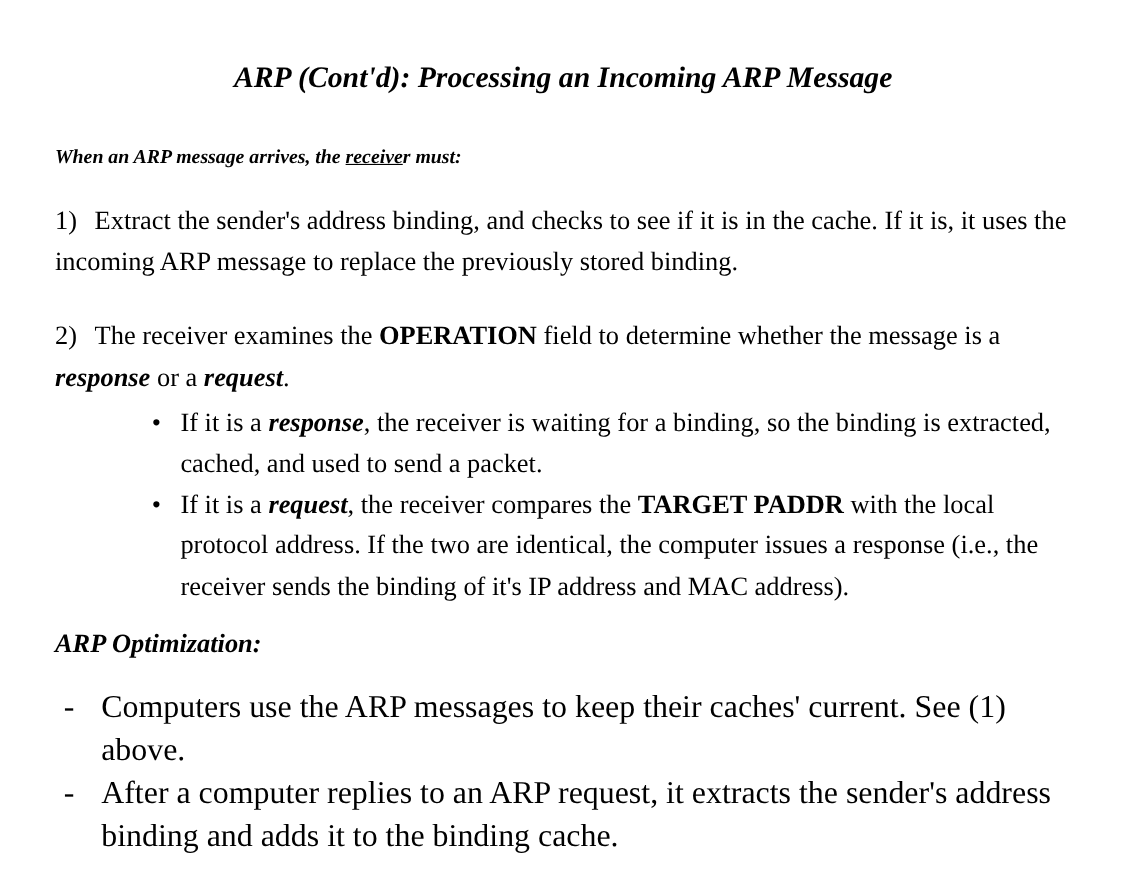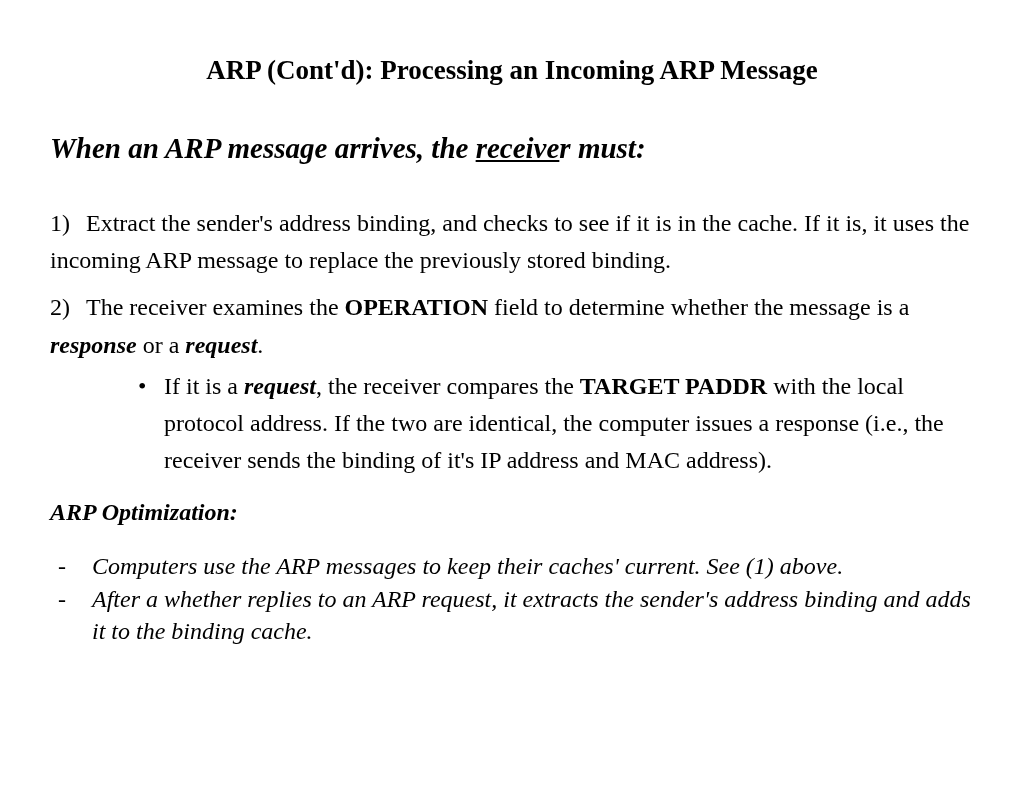--- a/index.html
+++ b/index.html
@@ -13,34 +13,35 @@
       background: #ffffff;
       font-family: "Times New Roman", Times, serif;
       color: #000000;
       padding: 55px 50px 40px 50px;
     }
     .title {
       font-size: 27px;
       font-weight: bold;
       text-align: center;
       margin-bottom: 46px;
+      font-style: italic;
     }
     .intro {
-      font-size: 29px;
+      font-size: 18px;
       font-style: italic;
       font-weight: bold;
-      margin-bottom: 40px;
+      margin-bottom: 30px;
     }
     .intro .underline {
       text-decoration: underline;
     }
     .para {
       font-size: 24px;
       line-height: 1.55;
-      margin-bottom: 10px;
+      margin-bottom: 31px;
     }
     .para .num {
       display: inline-block;
       width: 36px;
     }
     .para2 {
       font-size: 24px;
       line-height: 1.55;
       margin-bottom: 4px;
       font-family: Liberation Serif, serif;
@@ -82,25 +83,24 @@
     .subhead {
       font-size: 24px;
       font-style: italic;
       font-weight: bold;
       margin-bottom: 24px;
     }
     .dashes {
       margin-left: 8px;
     }
     .dash {
-      font-size: 24px;
+      font-size: 29px;
       line-height: 1.35;
       position: relative;
       padding-left: 34px;
-      font-style: italic;
     }
     .dash::before {
       content: "-";
       position: absolute;
       left: 0;
       top: 0;
     }
   </style>
 </head>
 <body>
@@ -114,22 +114,25 @@
 <p class="para">
   <span class="num">1)</span><span>Extract the sender's address binding, and checks to see if it is in the cache. If it is, it uses the incoming ARP message to replace the previously stored binding.</span>
 </p>
 
 <p class="para2">
   <span class="num">2)</span><span>The receiver examines the </span><span class="bold">OPERATION</span><span> field to determine whether the message is a </span><span class="italic-bold">response</span><span> or a </span><span class="italic-bold">request</span><span>.</span>
 </p>
 
 <div class="bullets">
   <div class="bullet">
+    <span>If it is a </span><span class="italic-bold">response</span><span>, the receiver is waiting for a binding, so the binding is extracted, cached, and used to send a packet.</span>
+  </div>
+  <div class="bullet">
     <span>If it is a </span><span class="italic-bold">request</span><span>, the receiver compares the </span><span class="bold">TARGET PADDR</span><span> with the local protocol address. If the two are identical, the computer issues a response (i.e., the receiver sends the binding of it's IP address and MAC address).</span>
   </div>
 </div>
 
 <p class="subhead">ARP Optimization:</p>
 
 <div class="dashes">
   <div class="dash">Computers use the ARP messages to keep their caches' current. See (1) above.</div>
-  <div class="dash">After a whether replies to an ARP request, it extracts the sender's address binding and adds it to the binding cache.</div>
+  <div class="dash">After a computer replies to an ARP request, it extracts the sender's address binding and adds it to the binding cache.</div>
 </div>
 
 </body></html>

